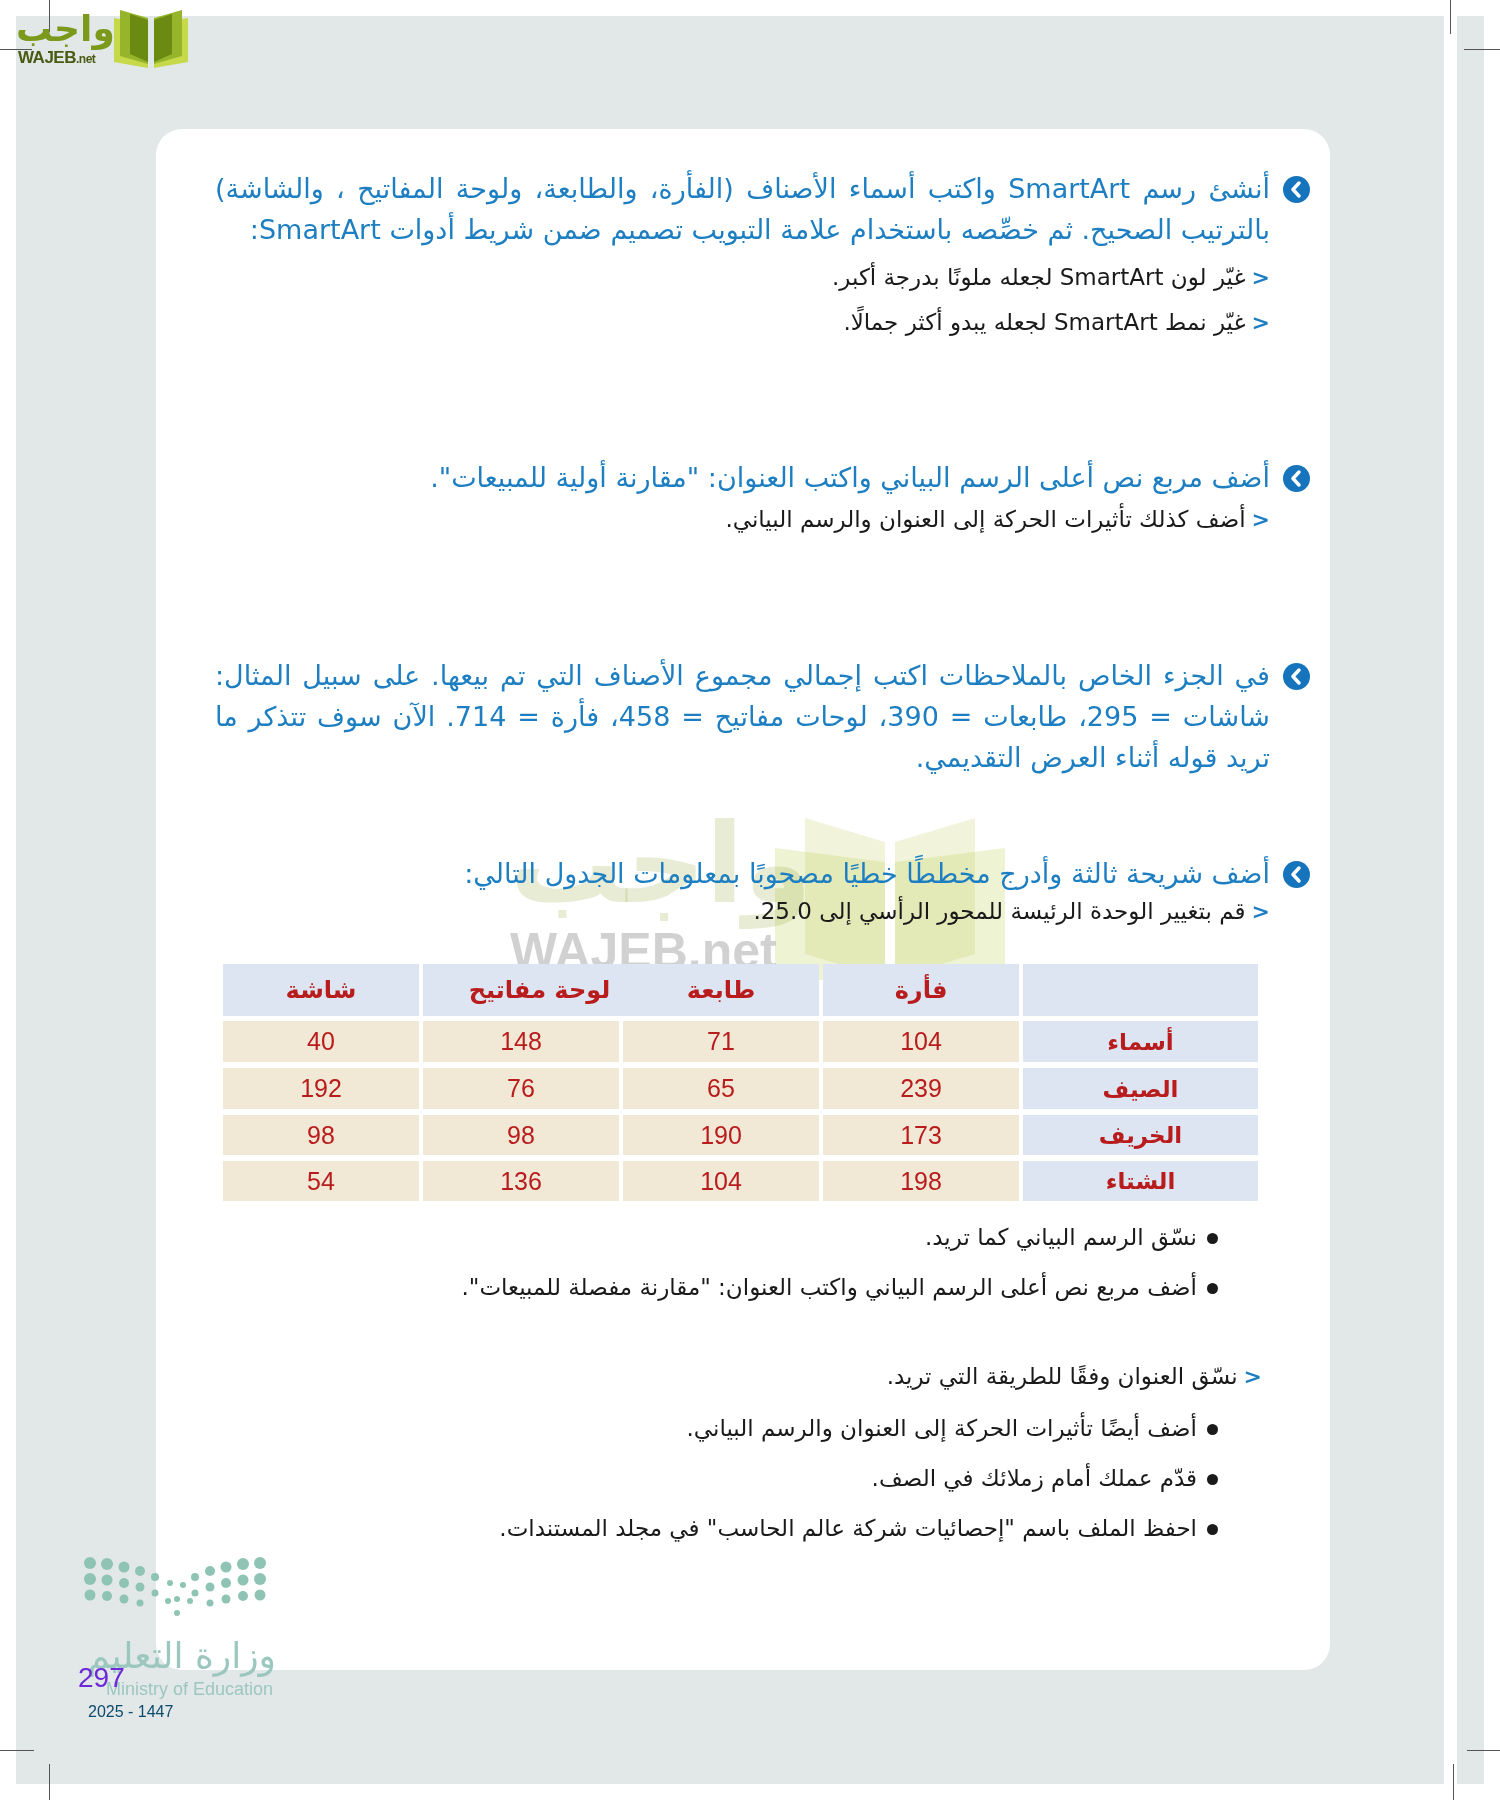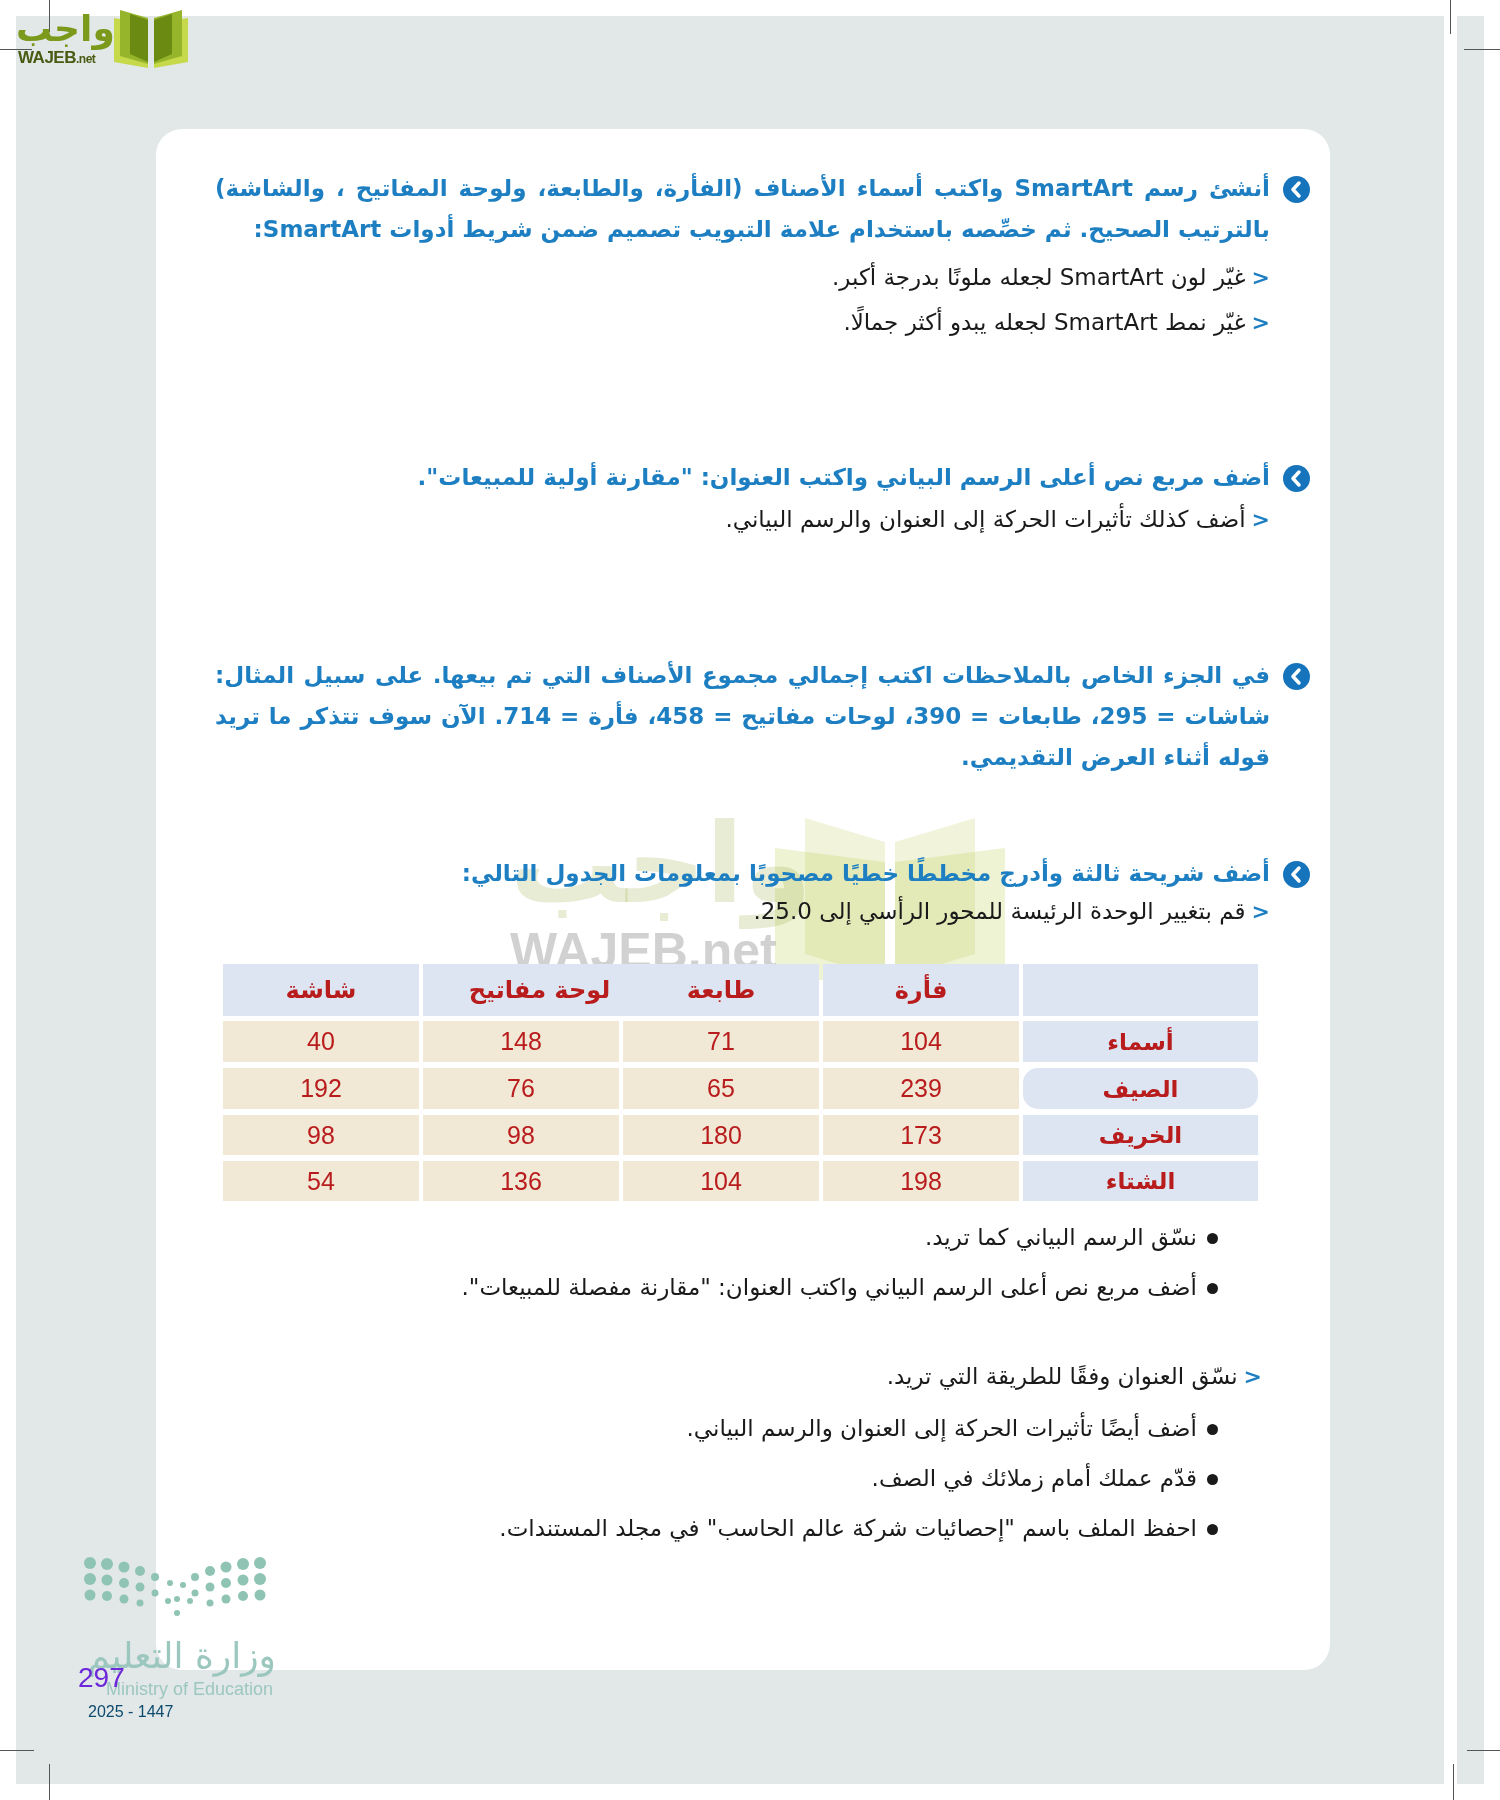--- a/index.html
+++ b/index.html
@@ -41,21 +41,21 @@
   .wm-center .en {
     position:absolute; left:10px; top:112px; font-size:50px; font-weight:bold;
     color:rgba(90,90,90,0.28); font-family:"Liberation Sans", sans-serif;
   }
   .wm-center .bk { position:absolute; left:275px; top:8px; width:230px; height:170px; }
 
   
   .rtl { direction:rtl; text-align:right; }
   .section { position:absolute; right:230px; }
   .heading {
-    position:relative; color:#1d7fc2; font-weight:bold; font-size:23px; line-height:41px;
+    position:relative; color:#1d7fc2; font-weight:normal; font-size:27px; line-height:41px;
     padding-right:0; text-align:justify; text-align-last:right;
   }
   .chev-circle {
     position:absolute; width:27px; height:27px; border-radius:50%;
     background:#1574bb;
   }
   .chev-circle svg { position:absolute; left:0; top:0; }
   .sub {
     position:relative; font-size:23px; line-height:30px; color:#1a1a1a; height:45px;
   }
@@ -176,31 +176,31 @@
 
   <div class="trow body" style="top:57px; height:41px;">
     <div class="cell label" style="left:800px; width:235px;">أسماء</div>
     <div class="cell" style="left:600px; width:196px;">104</div>
     <div class="cell" style="left:400px; width:196px;">71</div>
     <div class="cell" style="left:200px; width:196px;">148</div>
     <div class="cell" style="left:0; width:196px;">40</div>
   </div>
 
   <div class="trow body" style="top:104px; height:41px;">
-    <div class="cell label" style="left:800px; width:235px;border-radius:15px;">الصيف</div>
+    <div class="cell label" style="left:800px; width:235px;">الصيف</div>
     <div class="cell" style="left:600px; width:196px;">239</div>
     <div class="cell" style="left:400px; width:196px;">65</div>
     <div class="cell" style="left:200px; width:196px;">76</div>
     <div class="cell" style="left:0; width:196px;">192</div>
   </div>
 
   <div class="trow body" style="top:151px; height:40px;">
     <div class="cell label" style="left:800px; width:235px;">الخريف</div>
     <div class="cell" style="left:600px; width:196px;">173</div>
-    <div class="cell" style="left:400px; width:196px;">180</div>
+    <div class="cell" style="left:400px; width:196px;">190</div>
     <div class="cell" style="left:200px; width:196px;">98</div>
     <div class="cell" style="left:0; width:196px;">98</div>
   </div>
 
   <div class="trow body" style="top:197px; height:40px;">
     <div class="cell label" style="left:800px; width:235px;">الشتاء</div>
     <div class="cell" style="left:600px; width:196px;">198</div>
     <div class="cell" style="left:400px; width:196px;">104</div>
     <div class="cell" style="left:200px; width:196px;">136</div>
     <div class="cell" style="left:0; width:196px;">54</div>

